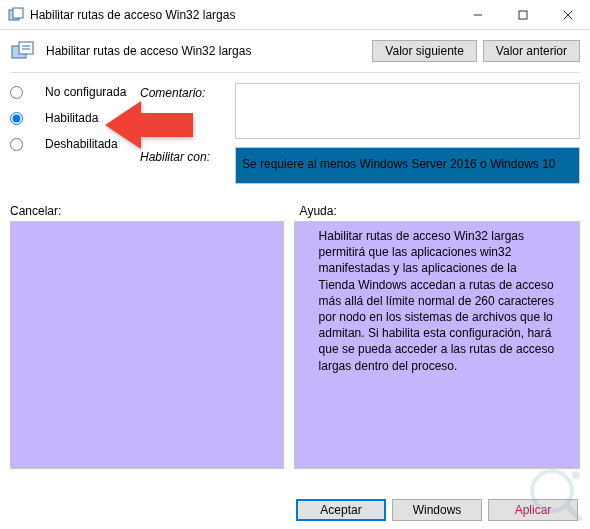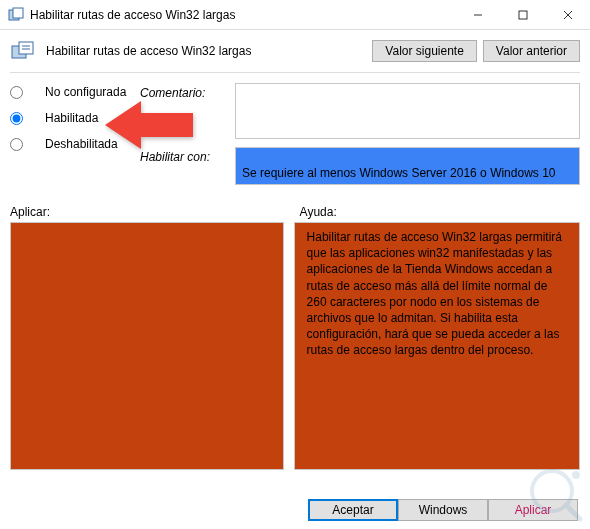--- a/index.html
+++ b/index.html
@@ -98,22 +98,22 @@
     font-family: inherit;
     font-size: 12px;
     padding: 2px 4px;
     resize: none;
     overflow-y: scroll;
   }
   .compat-box {
     flex: 1;
     height: 37px;
     border: 1px solid #c7c7c7;
-    background: #3b82f6;
-    padding: 18px 6px;
+    background: #0369a1;
+    padding: 9px 6px;
     font-size: 12px;
     overflow-y: scroll;
     white-space: nowrap;
   }
 
   .arrow {
     position: absolute;
     left: 95px;
     top: 14px;
     pointer-events: none;
@@ -121,35 +121,35 @@
   }
 
   .panels-labels { display: flex; margin-top: 12px; }
   .panels-labels .lbl { font-size: 12px; padding-bottom: 3px; }
   .panels-labels .lbl.left { width: 48%; }
   .panels-labels .lbl.right { flex: 1; }
 
   .panels { display: flex; gap: 10px; }
   .panel {
     border: 1px solid #c7c7c7;
-    background: #c2410c;
+    background: #c4b5fd;
     height: 248px;
     font-size: 12px;
-    padding: 6px 12px;
+    padding: 6px 24px;
     overflow-y: auto;
     overflow-x: hidden;  
     line-height: 1.35;
     flex: 1;
   }
   .panel.left { width: 48%; flex: none; margin-right: 0; }
 
   .footer {
     position: absolute;
     bottom: 8px; right: 12px;
-    display: flex; 
+    display: flex; gap: 6px;
   }
 
   
   .wm {
     position: absolute;
     right: 6px; bottom: 6px;
     width: 60px; height: 60px;
     pointer-events: none;
   }
   .wm svg { opacity: .25; }
@@ -241,21 +241,21 @@
         <textarea class="field-textarea" style=""></textarea>
       </div>
       <div class="field-row">
         <div class="field-label">Habilitar con:</div>
         <div class="compat-box">Se requiere al menos Windows Server 2016 o Windows 10</div>
       </div>
     </div>
   </div>
 
   <div class="panels-labels">
-    <div class="lbl left">Aplicar:</div>
+    <div class="lbl left">Cancelar:</div>
     <div class="lbl right" style="margin-left:16px">Ayuda:</div>
   </div>
   <div class="panels">
     <div class="panel left"></div>
     <div class="panel">Habilitar rutas de acceso Win32 largas permitirá que las aplicaciones win32 manifestadas y las aplicaciones de la Tienda Windows accedan a rutas de acceso más allá del límite normal de 260 caracteres por nodo en los sistemas de archivos que lo admitan. Si habilita esta configuración, hará que se pueda acceder a las rutas de acceso largas dentro del proceso.</div>
   </div>
 </div>
 
 <div class="footer">
   <button class="w-btn default">Aceptar</button>

